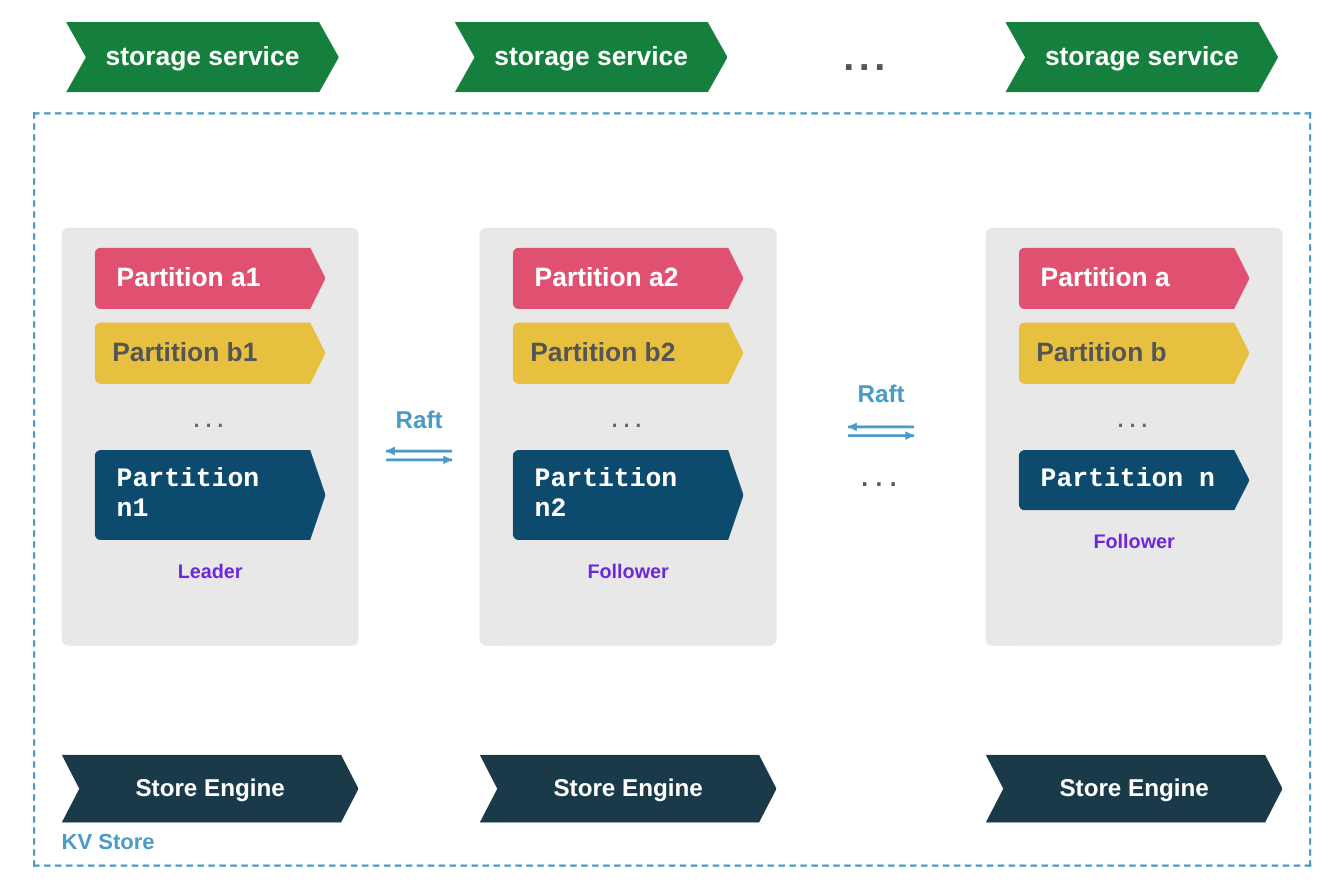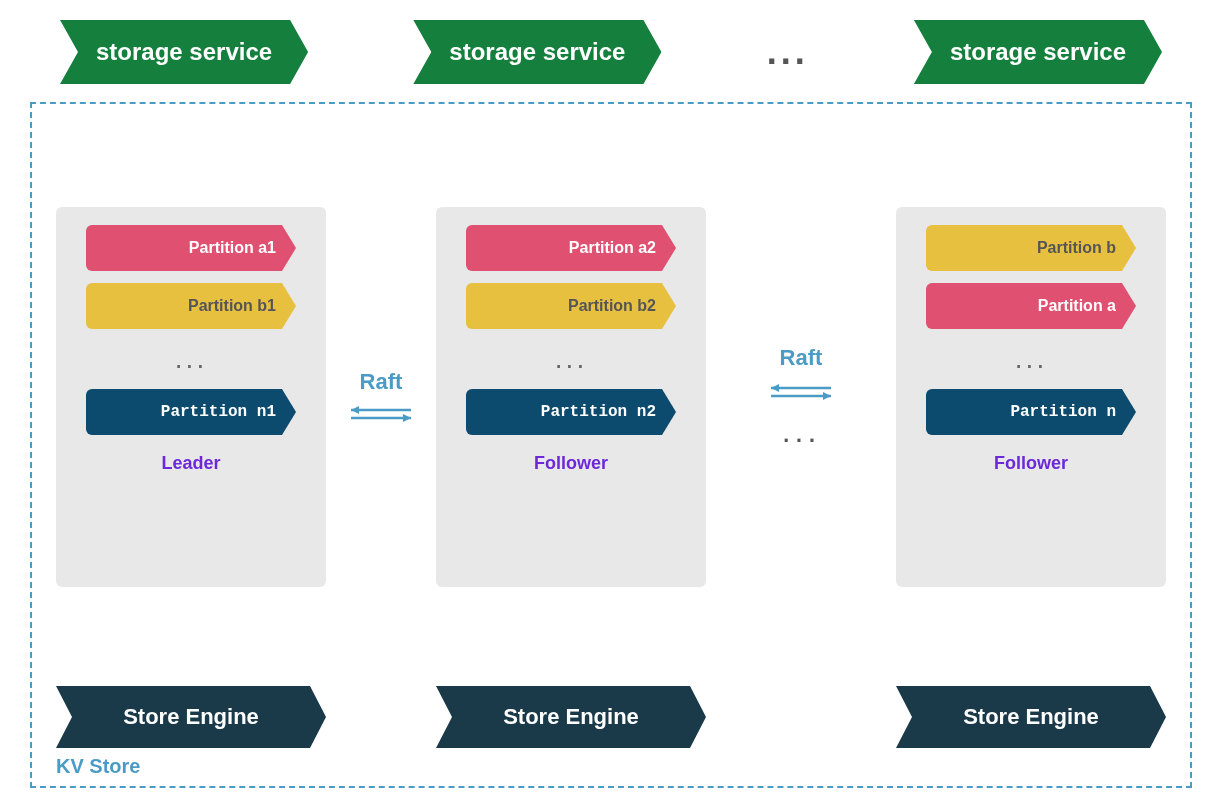--- a/index.html
+++ b/index.html
@@ -83,23 +83,23 @@
       width: 280px;
       min-height: 380px;
       justify-content: flex-start;
     }
 
     .partition-box {
       width: 210px;
       padding: 14px 20px;
       border-radius: 6px;
       color: #fff;
-      font-size: 16px;
-      font-weight: 600;
-      text-align: right;
+      font-size: 24px;
+      font-weight: 600;
+      text-align: left;
       position: relative;
       clip-path: polygon(0 0, calc(100% - 14px) 0, 100% 50%, calc(100% - 14px) 100%, 0 100%, 0 0);
     }
 
     .partition-red { background: #e05070; }
     .partition-yellow { background: #e8c040; color: #555; padding-left: 16px; }
     .partition-green { background: #0c4a6e; font-family: Liberation Mono, monospace; }
 
     .node-dots {
       font-size: 28px;
@@ -231,22 +231,22 @@
             <polygon points="10,7 18,3 18,11" fill="#4a9cc7"></polygon>
             <line x1="10" y1="15" x2="70" y2="15" stroke="#4a9cc7" stroke-width="2.5"></line>
             <polygon points="70,15 62,11 62,19" fill="#4a9cc7"></polygon>
           </svg>
         </div>
       </div>
       <div class="middle-dots-text">...</div>
     </div>
 
     <div class="node-card">
+      <div class="partition-box partition-red">Partition a</div>
       <div class="partition-box partition-yellow">Partition b</div>
-      <div class="partition-box partition-red">Partition a</div>
       <div class="node-dots">...</div>
       <div class="partition-box partition-green">Partition n</div>
       <div class="node-role">Follower</div>
     </div>
 
   </div>
 
   <div class="engines-row">
     <div class="store-engine-box">
       <span>Store Engine</span>

